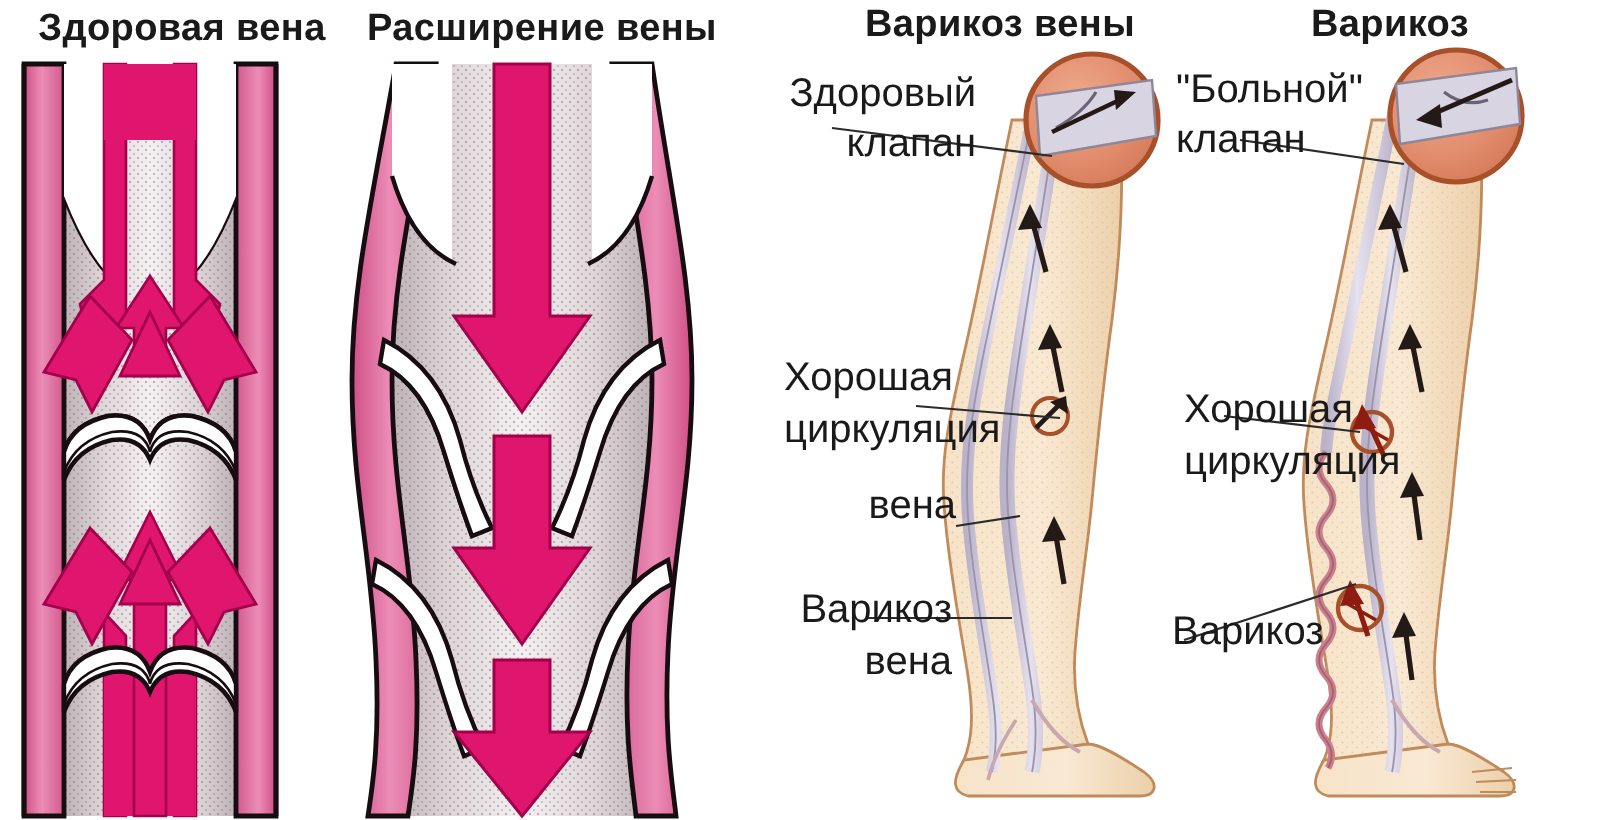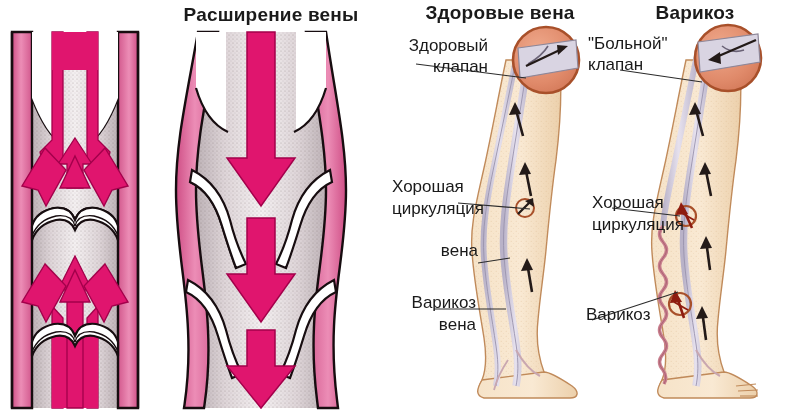--- a/index.html
+++ b/index.html
@@ -2,31 +2,32 @@
 <html><head>
 <meta charset="utf-8">
 <style>
   html,body{margin:0;padding:0;background:#ffffff;}
   body{width:800px;height:410px;overflow:hidden;
        font-family:"Liberation Sans","DejaVu Sans",sans-serif;
        color:#1a1a1a;position:relative;}
   #stage{position:absolute;left:0;top:0;width:800px;height:410px;}
   svg{display:block;}
   .ttl{font-size:19px;font-weight:700;letter-spacing:.2px;}
-  .lbl{font-size:17px;}
+  .lbl{font-size:20px;}
 </style>
 </head>
 <body>
 
 <div id="stage">
 
+  <div style="position:absolute;left:6px;top:4px;width:170px;text-align:center;" class="ttl">Здоровая вена</div>
 
   <div style="position:absolute;left:166px;top:4px;width:210px;text-align:center;" class="ttl">Расширение вены</div>
 
-  <div style="position:absolute;left:400px;top:2px;width:200px;text-align:center;" class="ttl">Здоровые вена</div>
+  <div style="position:absolute;left:400px;top:2px;width:200px;text-align:center;" class="ttl">Варикоз вены</div>
 
   <div style="position:absolute;left:600px;top:2px;width:190px;text-align:center;" class="ttl">Варикоз</div>
 
   <svg width="380" height="380" viewBox="0 0 380 380" style="position:absolute;left:0;top:30px;">
     <defs>
       <linearGradient id="lumGrad" x1="0" y1="0" x2="1" y2="0">
         <stop offset="0%" stop-color="#bdb2b6"></stop>
         <stop offset="22%" stop-color="#ded5d8"></stop>
         <stop offset="50%" stop-color="#f4f0f1"></stop>
         <stop offset="78%" stop-color="#ded5d8"></stop>

